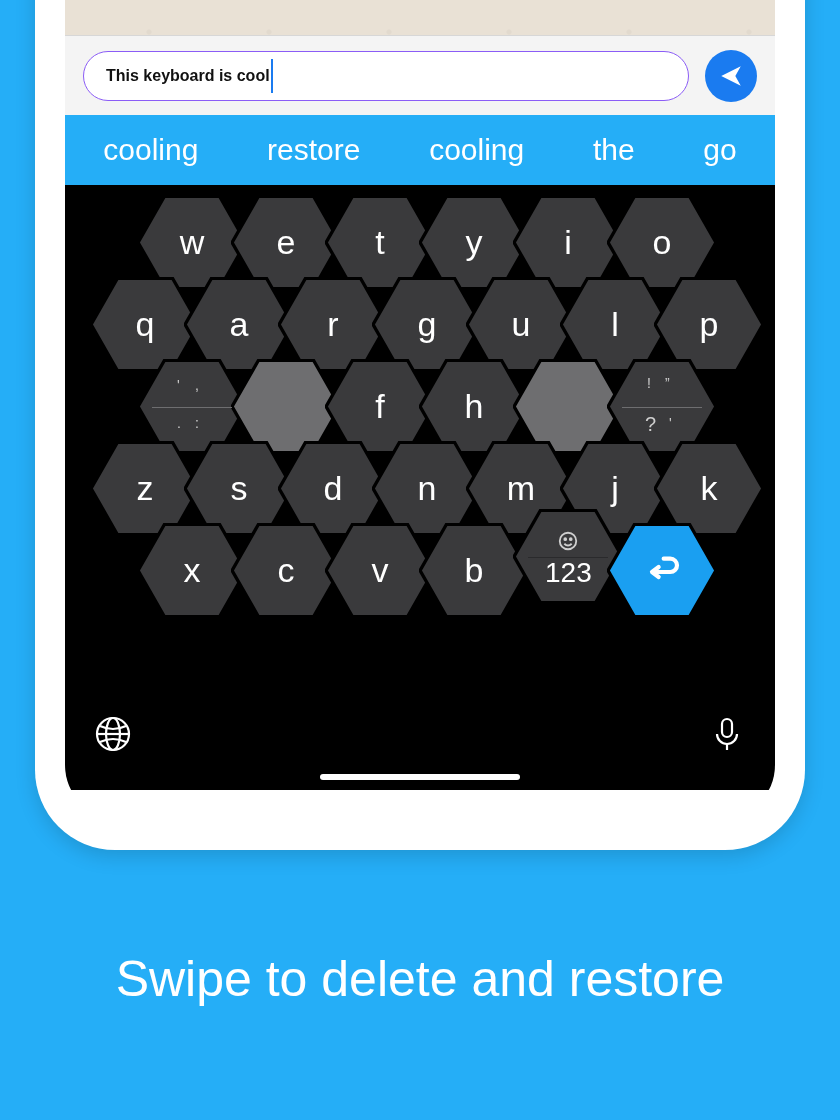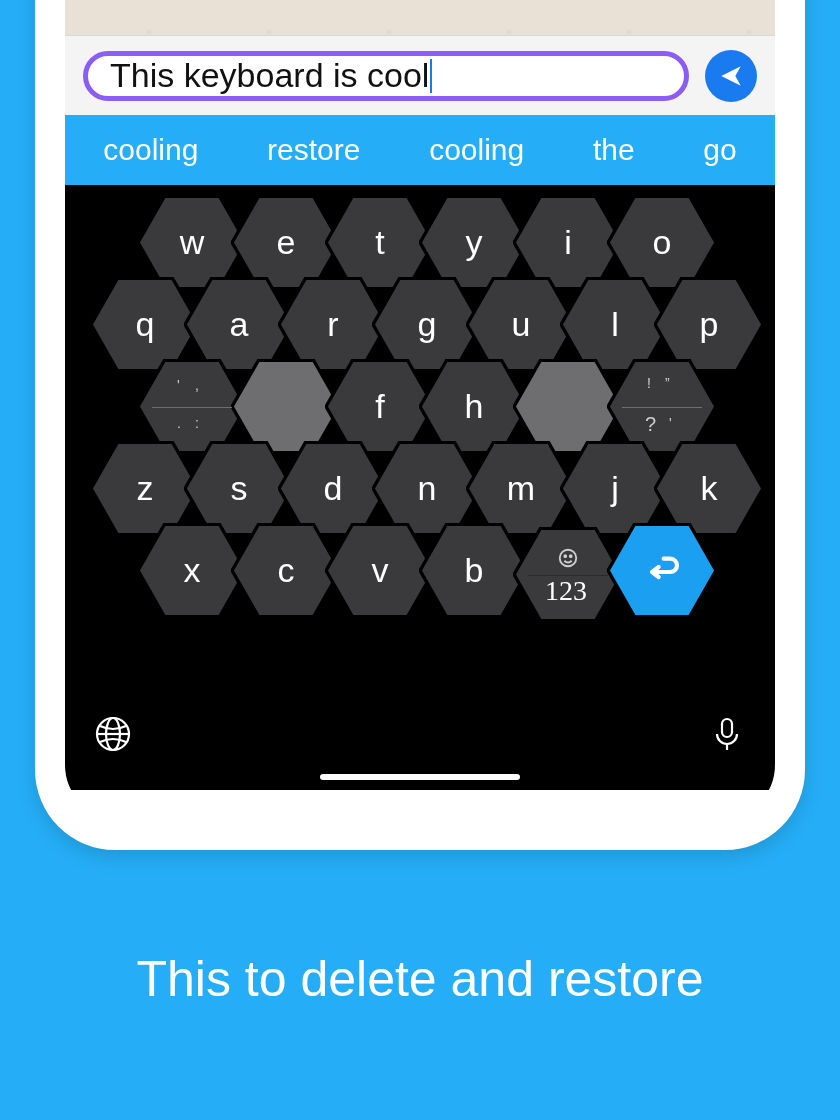--- a/index.html
+++ b/index.html
@@ -61,28 +61,29 @@
     border-top: 1px solid #d7d7d7;
     display: flex;
     align-items: center;
     padding: 0 18px;
     gap: 16px;
   }
   .compose-input {
     flex: 1;
     height: 50px;
     background: #fff;
-    border: 5px solid #8b5cf6;
+    border: 1px solid #8b5cf6;
     border-radius: 25px;
     display: flex;
     align-items: center;
     padding: 0 22px;
-    font-size: 34px;
+    font-size: 16px;
     color: #111;
     position: relative;
+    font-weight: bold;
   }
   .caret {
     display:inline-block;
     width:2px; height:34px;
     background:#1a7bf0;
     margin-left:1px;
     vertical-align:middle;
   }
   .send-btn{
     width:52px;height:52px;border-radius:50%;
@@ -403,21 +404,21 @@
                 <polygon class="hexfill " points="25,1 75,1 99,43 75,85 25,85 1,43"></polygon>
               </svg>
               <span class="lbl">v</span>
             </div>
             <div class="hex" style="left: 354px; top: 338px;">
               <svg class="hexshape" viewBox="0 0 100 86">
                 <polygon class="hexfill " points="25,1 75,1 99,43 75,85 25,85 1,43"></polygon>
               </svg>
               <span class="lbl">b</span>
             </div>
-            <div class="hex" style="left: 448px; top: 342px; font-family: Liberation Serif, serif;">
+            <div class="hex" style="left: 448px; top: 324px;">
               <svg class="hexshape" viewBox="0 0 100 86">
                 <polygon class="hexfill " points="25,1 75,1 99,43 75,85 25,85 1,43"></polygon>
               </svg>
               <span class="lbl"></span>
               <div class="split-line dk"></div>
               <span class="emoji-ic" style="top:12px;left:44px;"><svg viewBox="0 0 24 24">
                   <circle cx="12" cy="12" r="9"></circle>
                   <circle cx="9" cy="10" r="1" fill="#cfcfcf"></circle>
                   <circle cx="15" cy="10" r="1" fill="#cfcfcf"></circle>
                   <path d="M8 15q4 4 8 0"></path>
@@ -453,14 +454,14 @@
               <line x1="20" y1="30" x2="20" y2="36"></line>
             </svg>
           </div>
         </div>
         <div class="home-ind"></div>
       </div>
 
     </div>
   </div>
 
-  <div class="headline">This to delete and restore</div>
+  <div class="headline">Swipe to delete and restore</div>
 </div>
 
 </body></html>

